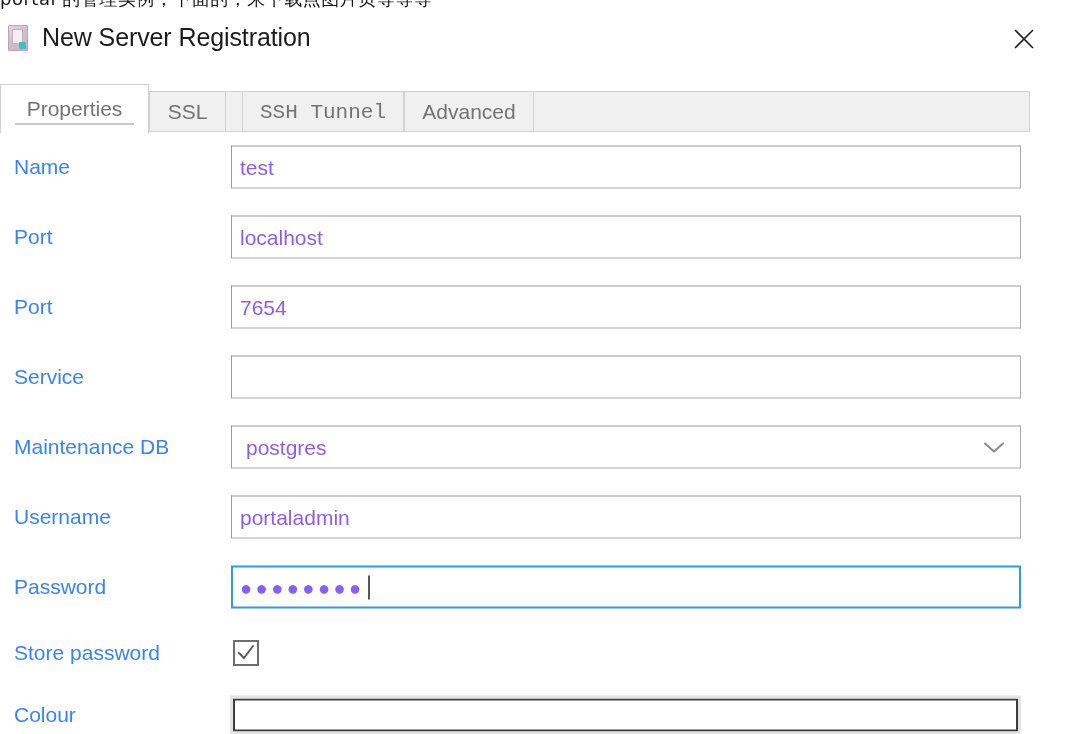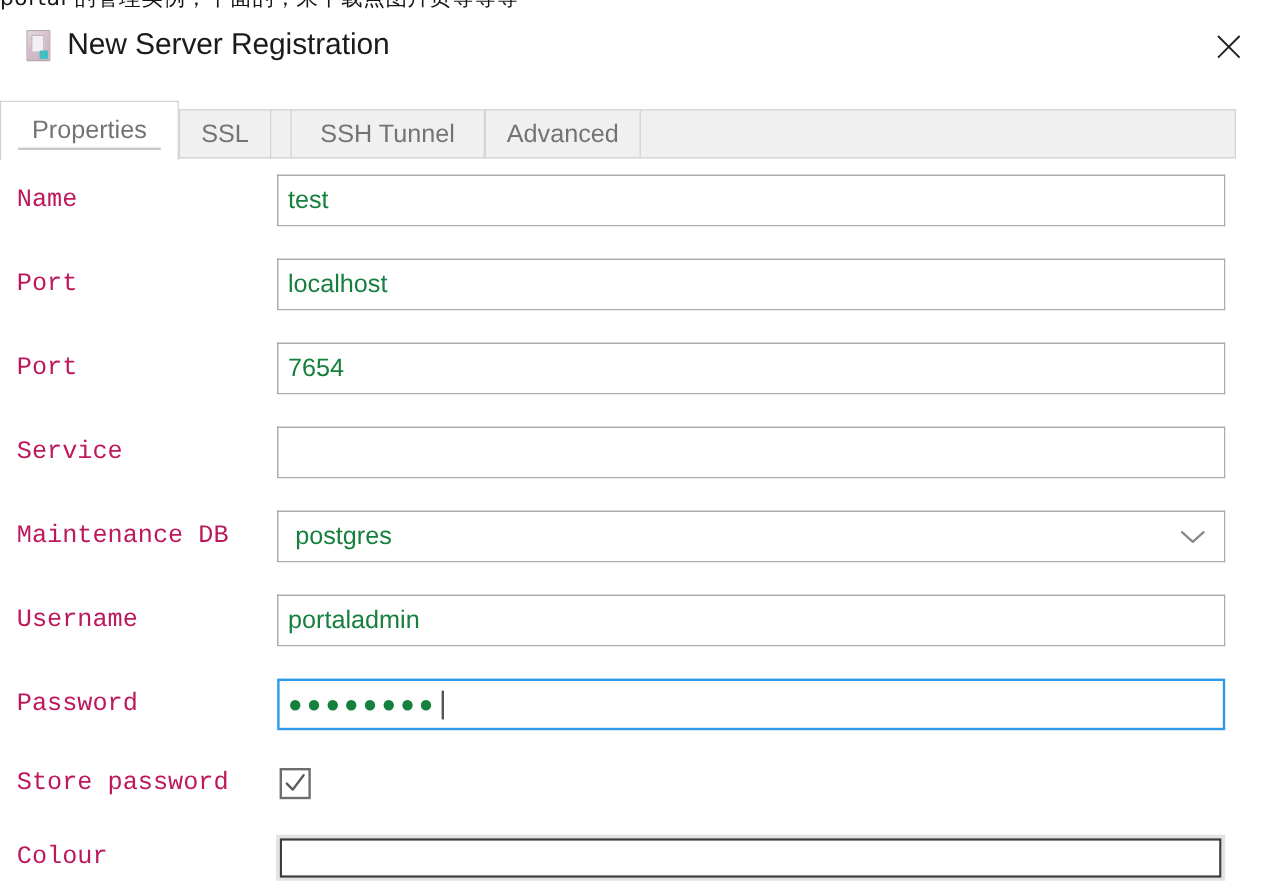--- a/index.html
+++ b/index.html
@@ -43,21 +43,21 @@
     width: 1065px;
     height: 720px;
     background: #ffffff;
   }
 
   .titlebar {
     position: relative;
     height: 47px;
     display: flex;
     align-items: center;
-    padding-left: 22px;
+    padding-left: 8px;
   }
   .title-icon {
     width: 20px; height: 26px;
     margin-right: 14px;
     position: relative;
     flex: 0 0 auto;
   }
   .title-icon .body {
     position: absolute; inset: 0;
     background: linear-gradient(145deg,#e5d7df 0%, #d3bfcb 45%, #c7b2c0 100%);
@@ -156,40 +156,39 @@
   .row {
     position: relative;
     height: 70px;
   }
   .label {
     position: absolute;
     left: 14px;
     top: 50%;
     transform: translateY(-50%);
     font-size: 21px;
-    color: #be185d;
+    color: #3b82f6;
     white-space: nowrap;
-    font-family: Liberation Mono, monospace;
   }
   .field {
     position: absolute;
     left: 231px;
     width: 790px;
     height: 43px;
     top: 50%;
     transform: translateY(-50%);
     box-sizing: border-box;
     background: #ffffff;
     border: 1px solid #9a9a9a;
     border-right-color: #ababab;
     border-bottom-color: #ababab;
     display: flex;
     align-items: center;
     font-size: 21px;
-    color: #15803d;
+    color: #8b5cf6;
     padding: 0 8px;
     cursor: text;
   }
   .field.focused {
     border: 2px solid #2e9ae8;
     padding: 0 7px;
   }
   .field .val { line-height: 1; }
 
   .field.combo {
@@ -278,21 +277,21 @@
 
     <div class="tab active" style="left:0px; width:149px;">
       <span>Properties</span>
       <span class="tab-underline"></span>
     </div>
 
     <div class="tab" style="left:149px; width:77px;">
       <span>SSL</span>
     </div>
 
-    <div class="tab" style="left:242px; width:162px;">
+    <div class="tab" style="left:242px; width:162px;font-family:Liberation Mono, monospace;">
       <span>SSH Tunnel</span>
     </div>
 
     <div class="tab" style="left:404px; width:130px;">
       <span>Advanced</span>
     </div>
   </div>
   <div class="content-top-rule"></div>
 
   <div class="form">

